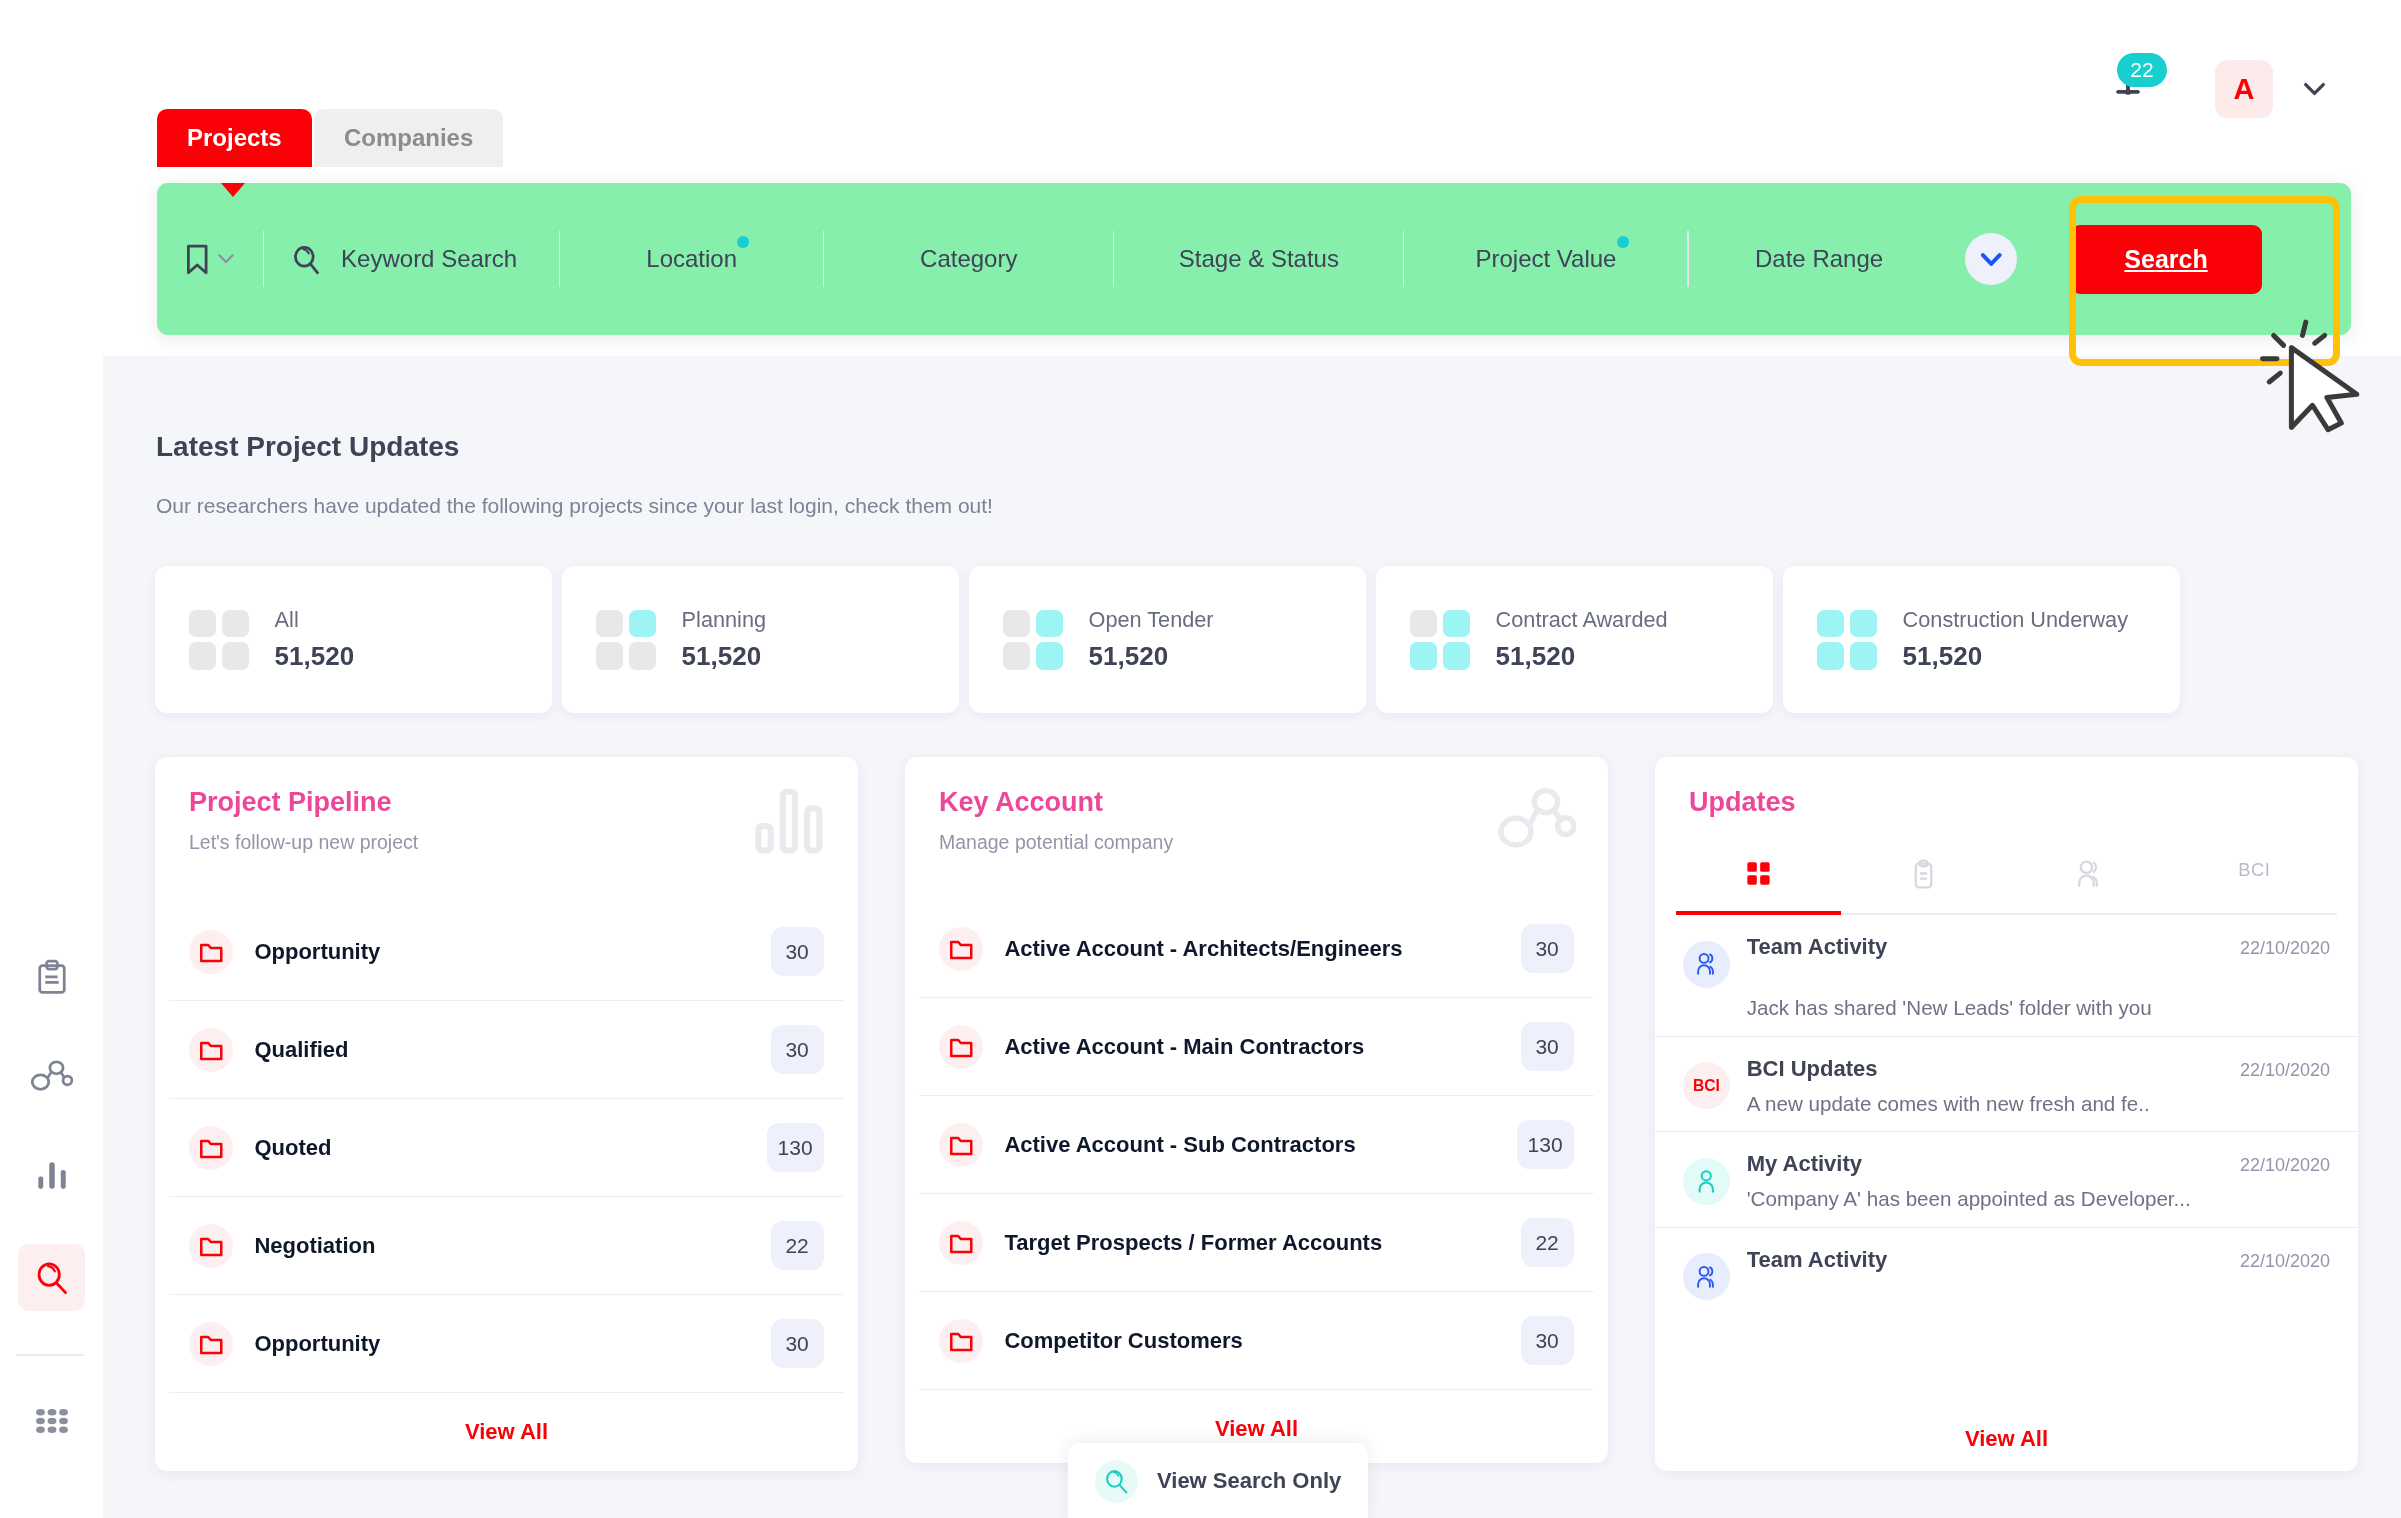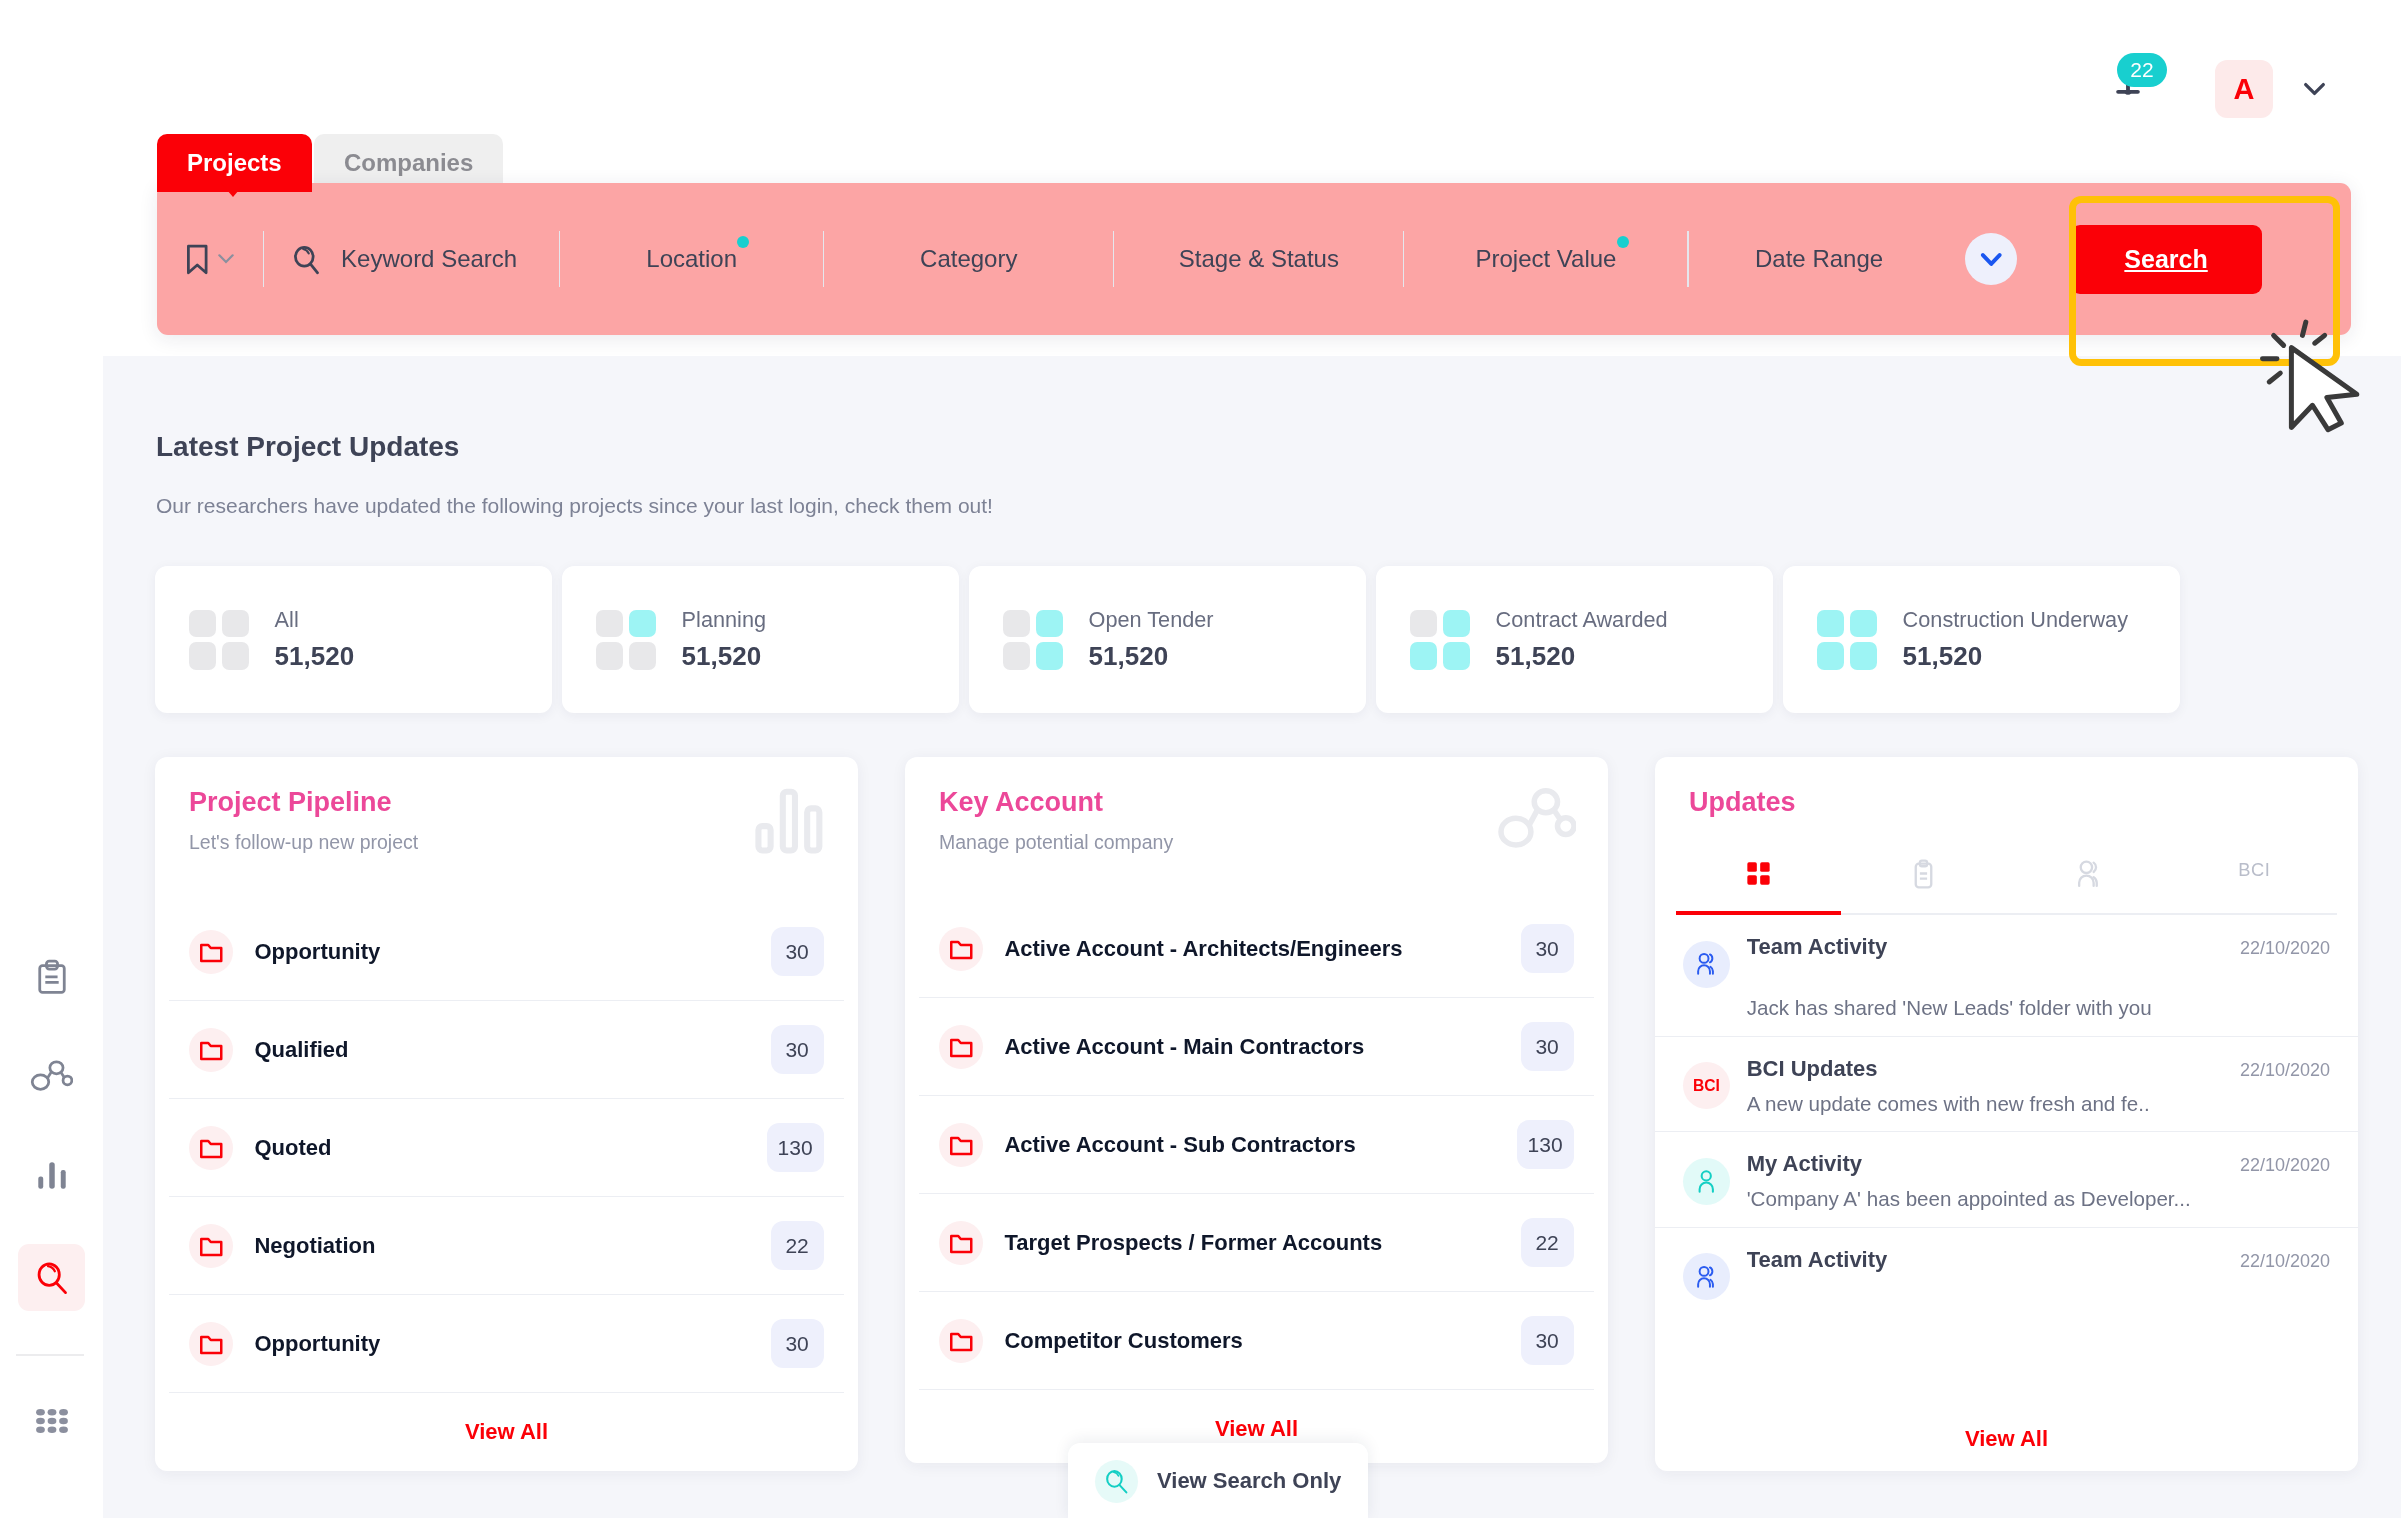--- a/index.html
+++ b/index.html
@@ -33,35 +33,35 @@
   .avatar {
     position: absolute; left: 2215px; top: 60px;
     width: 58px; height: 58px; border-radius: 12.2px;
     background: #fdeaea; color: #fb0007;
     font-size: 29px; font-weight: bold;
     display: flex; align-items: center; justify-content: center;
   }
   .avatar-caret { position: absolute; left: 2301px; top: 78px; width: 27px; height: 22px; }
 
   
-  .tabs { position: absolute; left: 157px; top: 134px; display: flex; align-items: flex-end; }
+  .tabs { position: absolute; left: 157px; top: 109px; display: flex; align-items: flex-end; }
   .tab {
     height: 58px; border-radius: 10px 10px 0 0;
     display: flex; align-items: center; justify-content: center;
     font-size: 24px; font-weight: bold;
     padding: 0 30px;
   }
   .tab.active { background: #fb0007; color: #fff; position: relative; z-index: 3; }
   .tab.inactive { background: #efefef; color: #8b8b91; margin-left: 2.2px; }
 
   
   .searchbar {
     position: absolute; left: 157px; top: 183px;
     width: 2194px; height: 152px;
-    background: #fca5a5; border-radius: 11px;
+    background: #86efac; border-radius: 11px;
     box-shadow: 0 3.3px 19px rgba(30,35,70,0.09);
     display: flex; align-items: center;
     z-index: 2;
   }
   .notch {
     position: absolute; left: 221px; top: 183px;
     width: 0; height: 0;
     border-left: 12.2px solid transparent;
     border-right: 12.2px solid transparent;
     border-top: 14.4px solid #fb0007;

